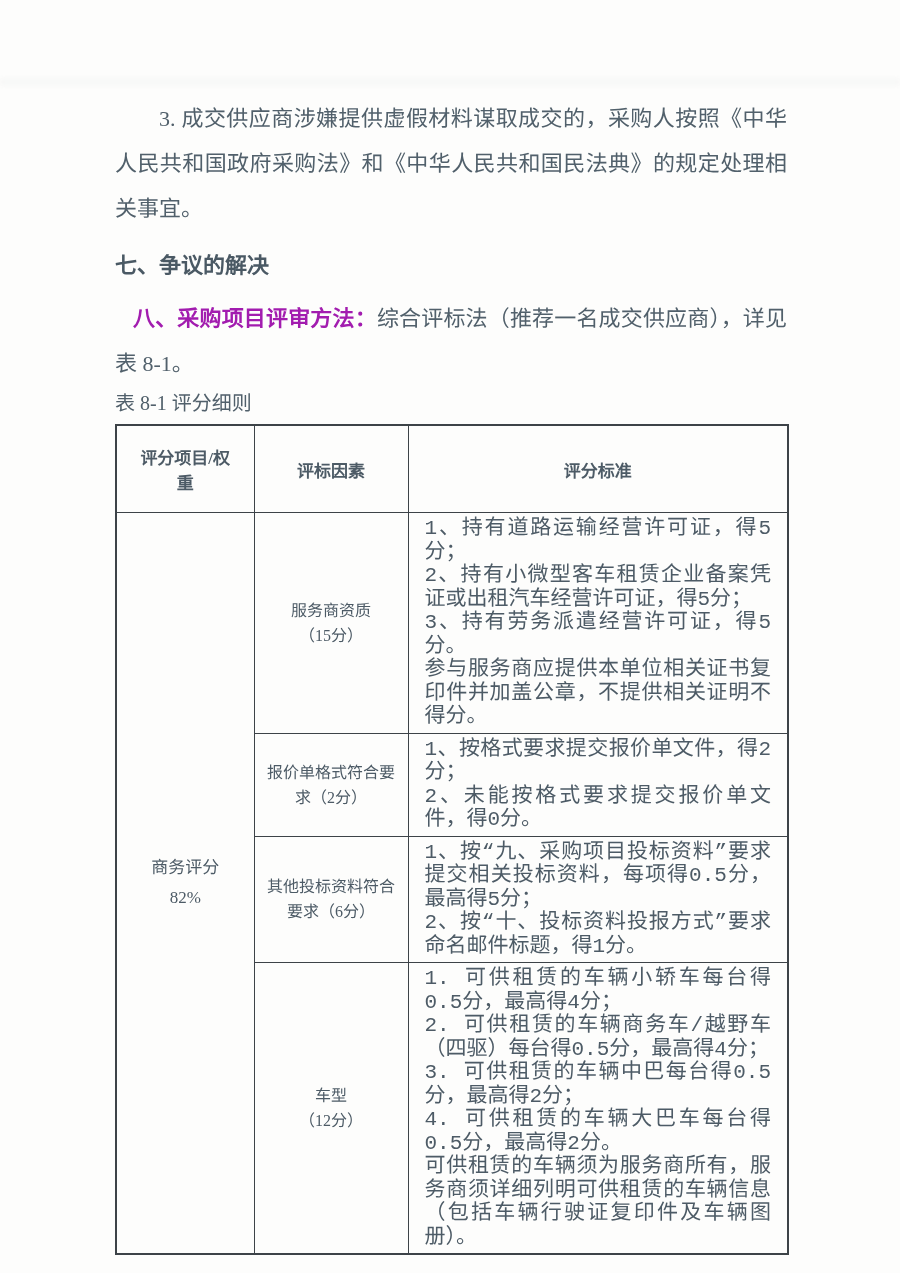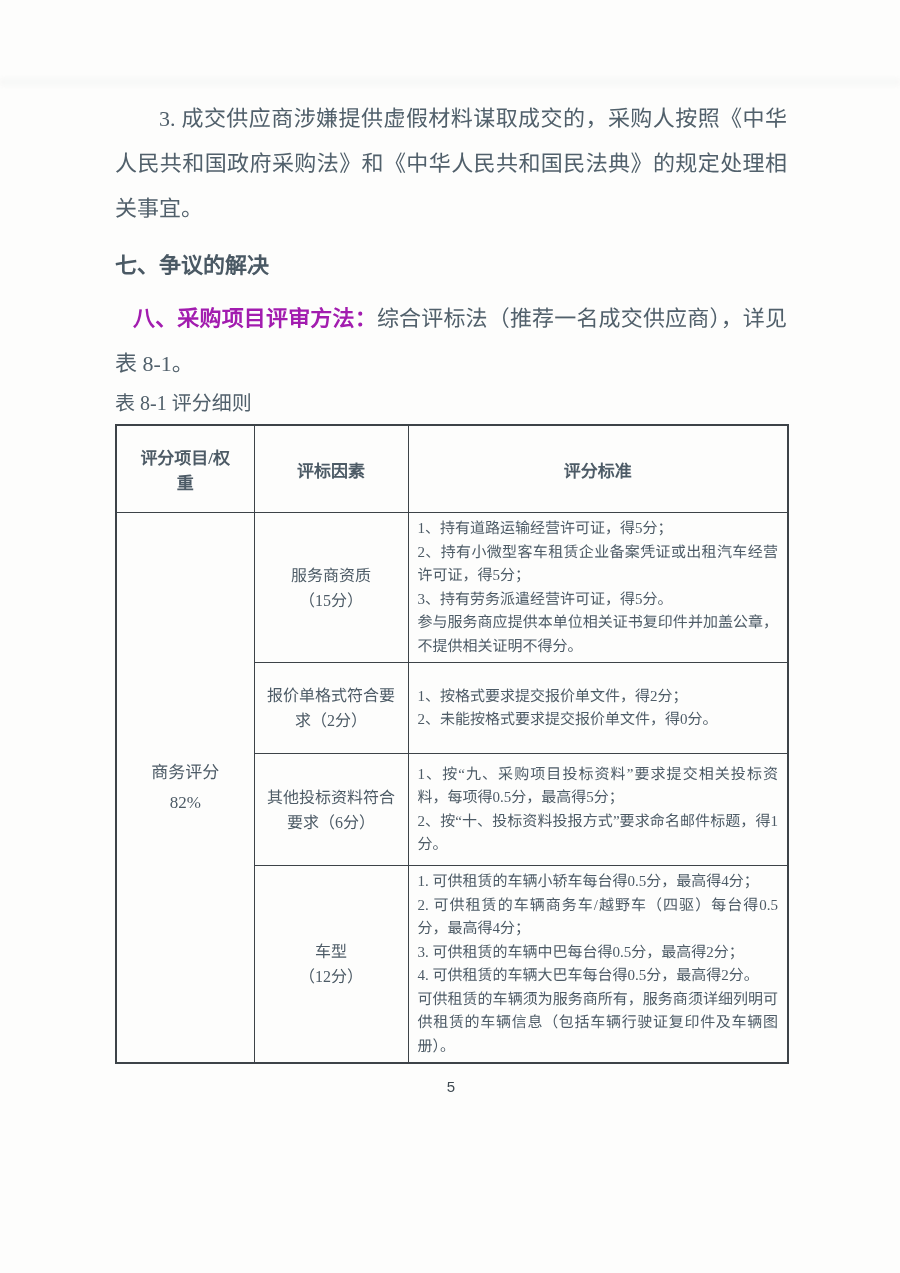--- a/index.html
+++ b/index.html
@@ -87,26 +87,27 @@
     padding:16px;
   }
   td.factor{
     text-align:center;
     font-size:16px;
     line-height:25px;
     white-space:pre-line;
     padding:20px 6px;
   }
   td.criteria{
-    font-size:15px;
+    font-size:21px;
     line-height:23.5px;
     white-space:pre-line;
     text-align:justify;
-    padding:4px 9px;
+    padding:4px 16px;
     vertical-align:middle;
+    font-family:Liberation Mono, monospace;
   }
   tr.r1 td{height:140px;}
   tr.r2 td{height:64px;}
   tr.r3 td{height:112px;}
   tr.r4 td{height:156px;margin-top:8px;}
   .page-footer{
     margin-top:14px;
     text-align:center;
     font-size:15px;
     color:#3f4a52;

